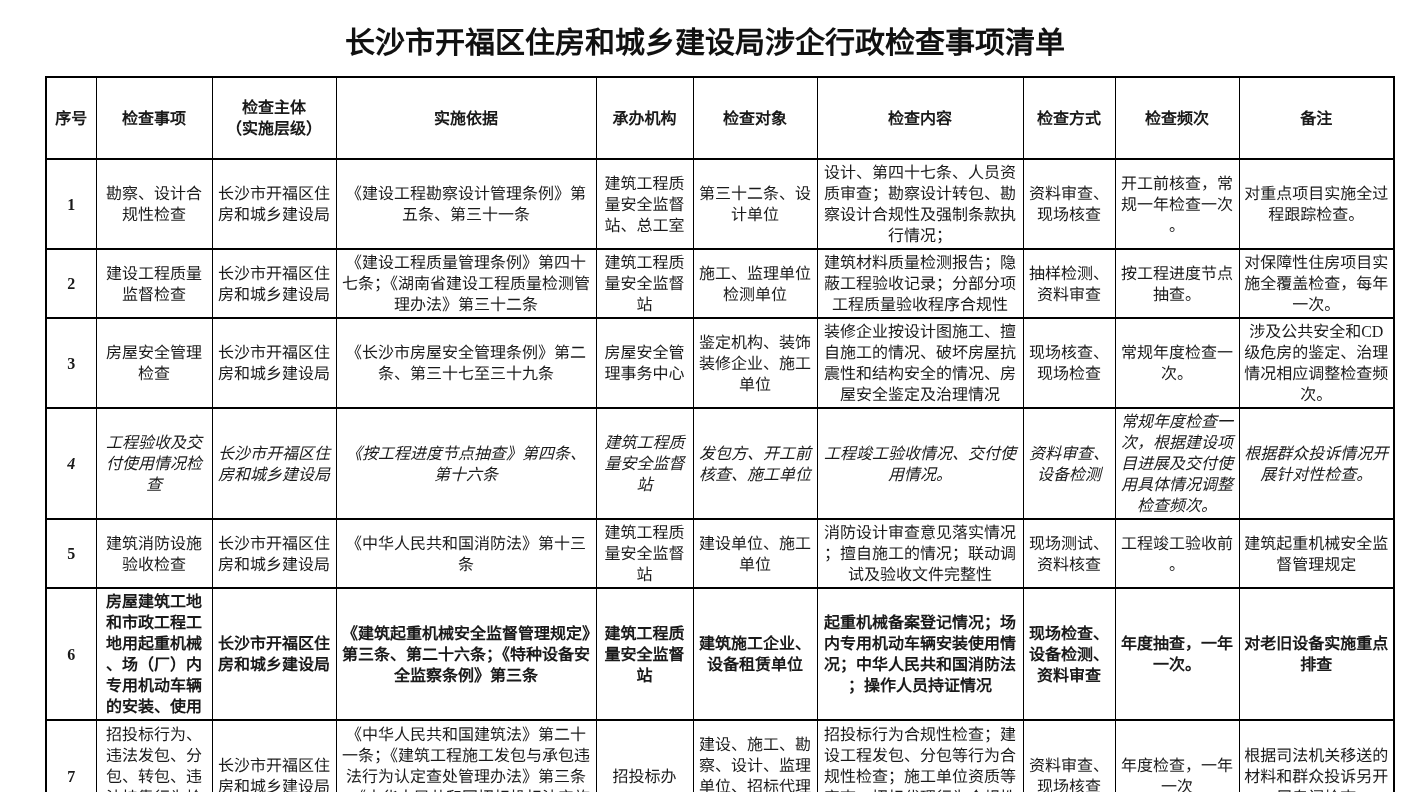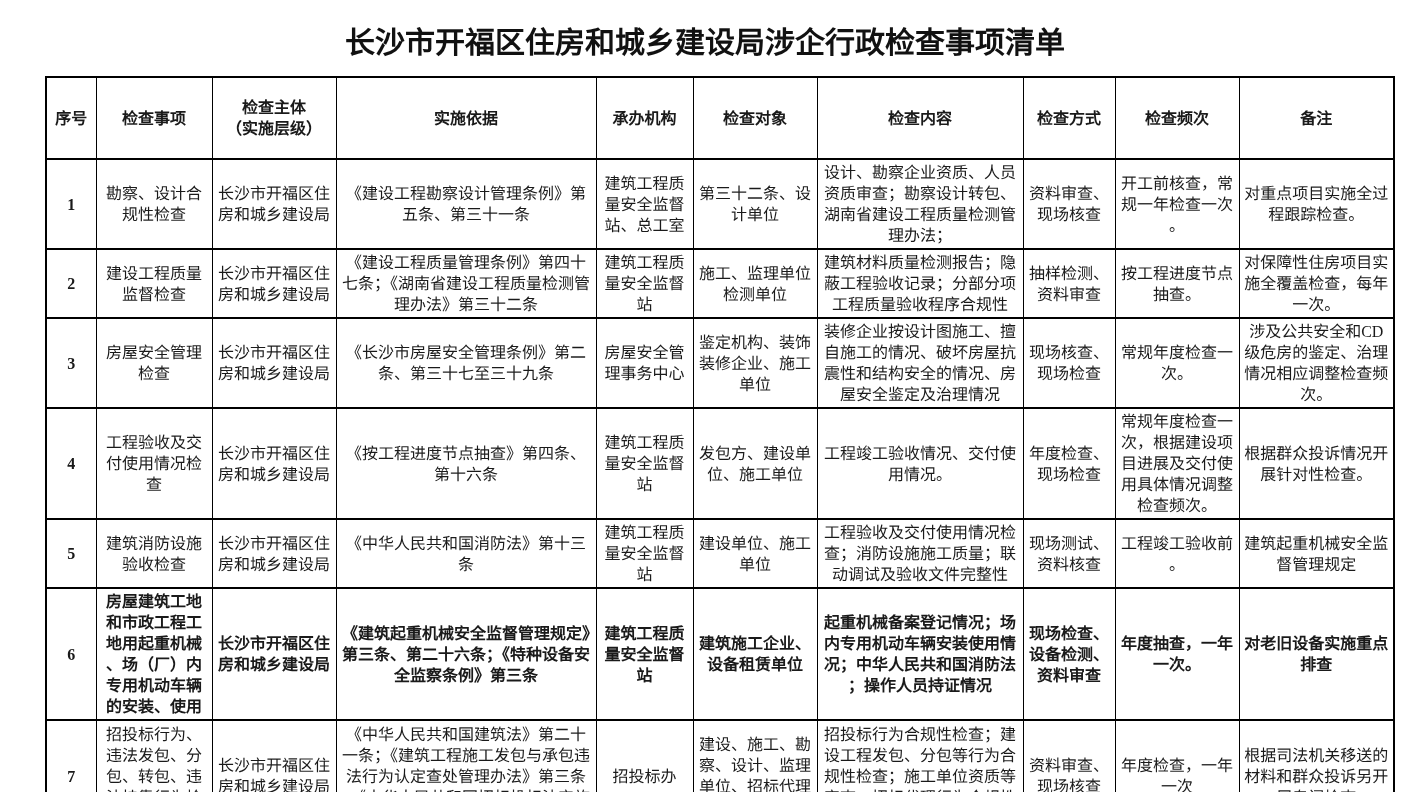--- a/index.html
+++ b/index.html
@@ -51,21 +51,21 @@
   }
   table.inspection th {
     font-weight: bold;
     height: 76px;
   }
   td.col-index { font-weight: bold; }
   
   tr.r0 td { height: 80px; }
   tr.r1 td { height: 62px; }
   tr.r2 td { height: 72px; }
-  tr.r3 td { height: 100px; }
+  tr.r3 td { height: 100px; font-style: italic; }
   tr.r4 td { height: 61px; }
   tr.r5 td { height: 120px; font-weight: bold; }
   tr.r6 td { height: 106px; }
 </style>
 </head>
 <body>
 
 <div class="page">
 
   <div class="doc-title">长沙市开福区住房和城乡建设局涉企行政检查事项清单</div>
@@ -99,21 +99,21 @@
       </tr>
     </thead>
     <tbody>
         <tr class="r0">
           <td class="col-index">1</td>
           <td class="col-item">勘察、设计合规性检查</td>
           <td class="col-subject">长沙市开福区住房和城乡建设局</td>
           <td class="col-basis">《建设工程勘察设计管理条例》第五条、第三十一条</td>
           <td class="col-agency">建筑工程质量安全监督站、总工室</td>
           <td class="col-target">第三十二条、设计单位</td>
-          <td class="col-content">设计、勘察企业资质、人员资质审查；勘察设计转包、湖南省建设工程质量检测管理办法；</td>
+          <td class="col-content">设计、第四十七条、人员资质审查；勘察设计转包、勘察设计合规性及强制条款执行情况；</td>
           <td class="col-method">资料审查、现场核查</td>
           <td class="col-frequency">开工前核查，常规一年检查一次。</td>
           <td class="col-remark">对重点项目实施全过程跟踪检查。</td>
         </tr>
         <tr class="r1">
           <td class="col-index">2</td>
           <td class="col-item">建设工程质量监督检查</td>
           <td class="col-subject">长沙市开福区住房和城乡建设局</td>
           <td class="col-basis">《建设工程质量管理条例》第四十七条；《湖南省建设工程质量检测管理办法》第三十二条</td>
           <td class="col-agency">建筑工程质量安全监督站</td>
@@ -134,34 +134,34 @@
           <td class="col-method">现场核查、现场检查</td>
           <td class="col-frequency">常规年度检查一次。</td>
           <td class="col-remark">涉及公共安全和CD级危房的鉴定、治理情况相应调整检查频次。</td>
         </tr>
         <tr class="r3">
           <td class="col-index">4</td>
           <td class="col-item">工程验收及交付使用情况检查</td>
           <td class="col-subject">长沙市开福区住房和城乡建设局</td>
           <td class="col-basis">《按工程进度节点抽查》第四条、第十六条</td>
           <td class="col-agency">建筑工程质量安全监督站</td>
-          <td class="col-target">发包方、建设单位、施工单位</td>
+          <td class="col-target">发包方、开工前核查、施工单位</td>
           <td class="col-content">工程竣工验收情况、交付使用情况。</td>
-          <td class="col-method">年度检查、现场检查</td>
+          <td class="col-method">资料审查、设备检测</td>
           <td class="col-frequency">常规年度检查一次，根据建设项目进展及交付使用具体情况调整检查频次。</td>
           <td class="col-remark">根据群众投诉情况开展针对性检查。</td>
         </tr>
         <tr class="r4">
           <td class="col-index">5</td>
           <td class="col-item">建筑消防设施验收检查</td>
           <td class="col-subject">长沙市开福区住房和城乡建设局</td>
           <td class="col-basis">《中华人民共和国消防法》第十三条</td>
           <td class="col-agency">建筑工程质量安全监督站</td>
           <td class="col-target">建设单位、施工单位</td>
-          <td class="col-content">工程验收及交付使用情况检查；消防设施施工质量；联动调试及验收文件完整性</td>
+          <td class="col-content">消防设计审查意见落实情况；擅自施工的情况；联动调试及验收文件完整性</td>
           <td class="col-method">现场测试、资料核查</td>
           <td class="col-frequency">工程竣工验收前。</td>
           <td class="col-remark">建筑起重机械安全监督管理规定</td>
         </tr>
         <tr class="r5">
           <td class="col-index">6</td>
           <td class="col-item">房屋建筑工地和市政工程工地用起重机械、场（厂）内专用机动车辆的安装、使用</td>
           <td class="col-subject">长沙市开福区住房和城乡建设局</td>
           <td class="col-basis">《建筑起重机械安全监督管理规定》第三条、第二十六条；《特种设备安全监察条例》第三条</td>
           <td class="col-agency">建筑工程质量安全监督站</td>

